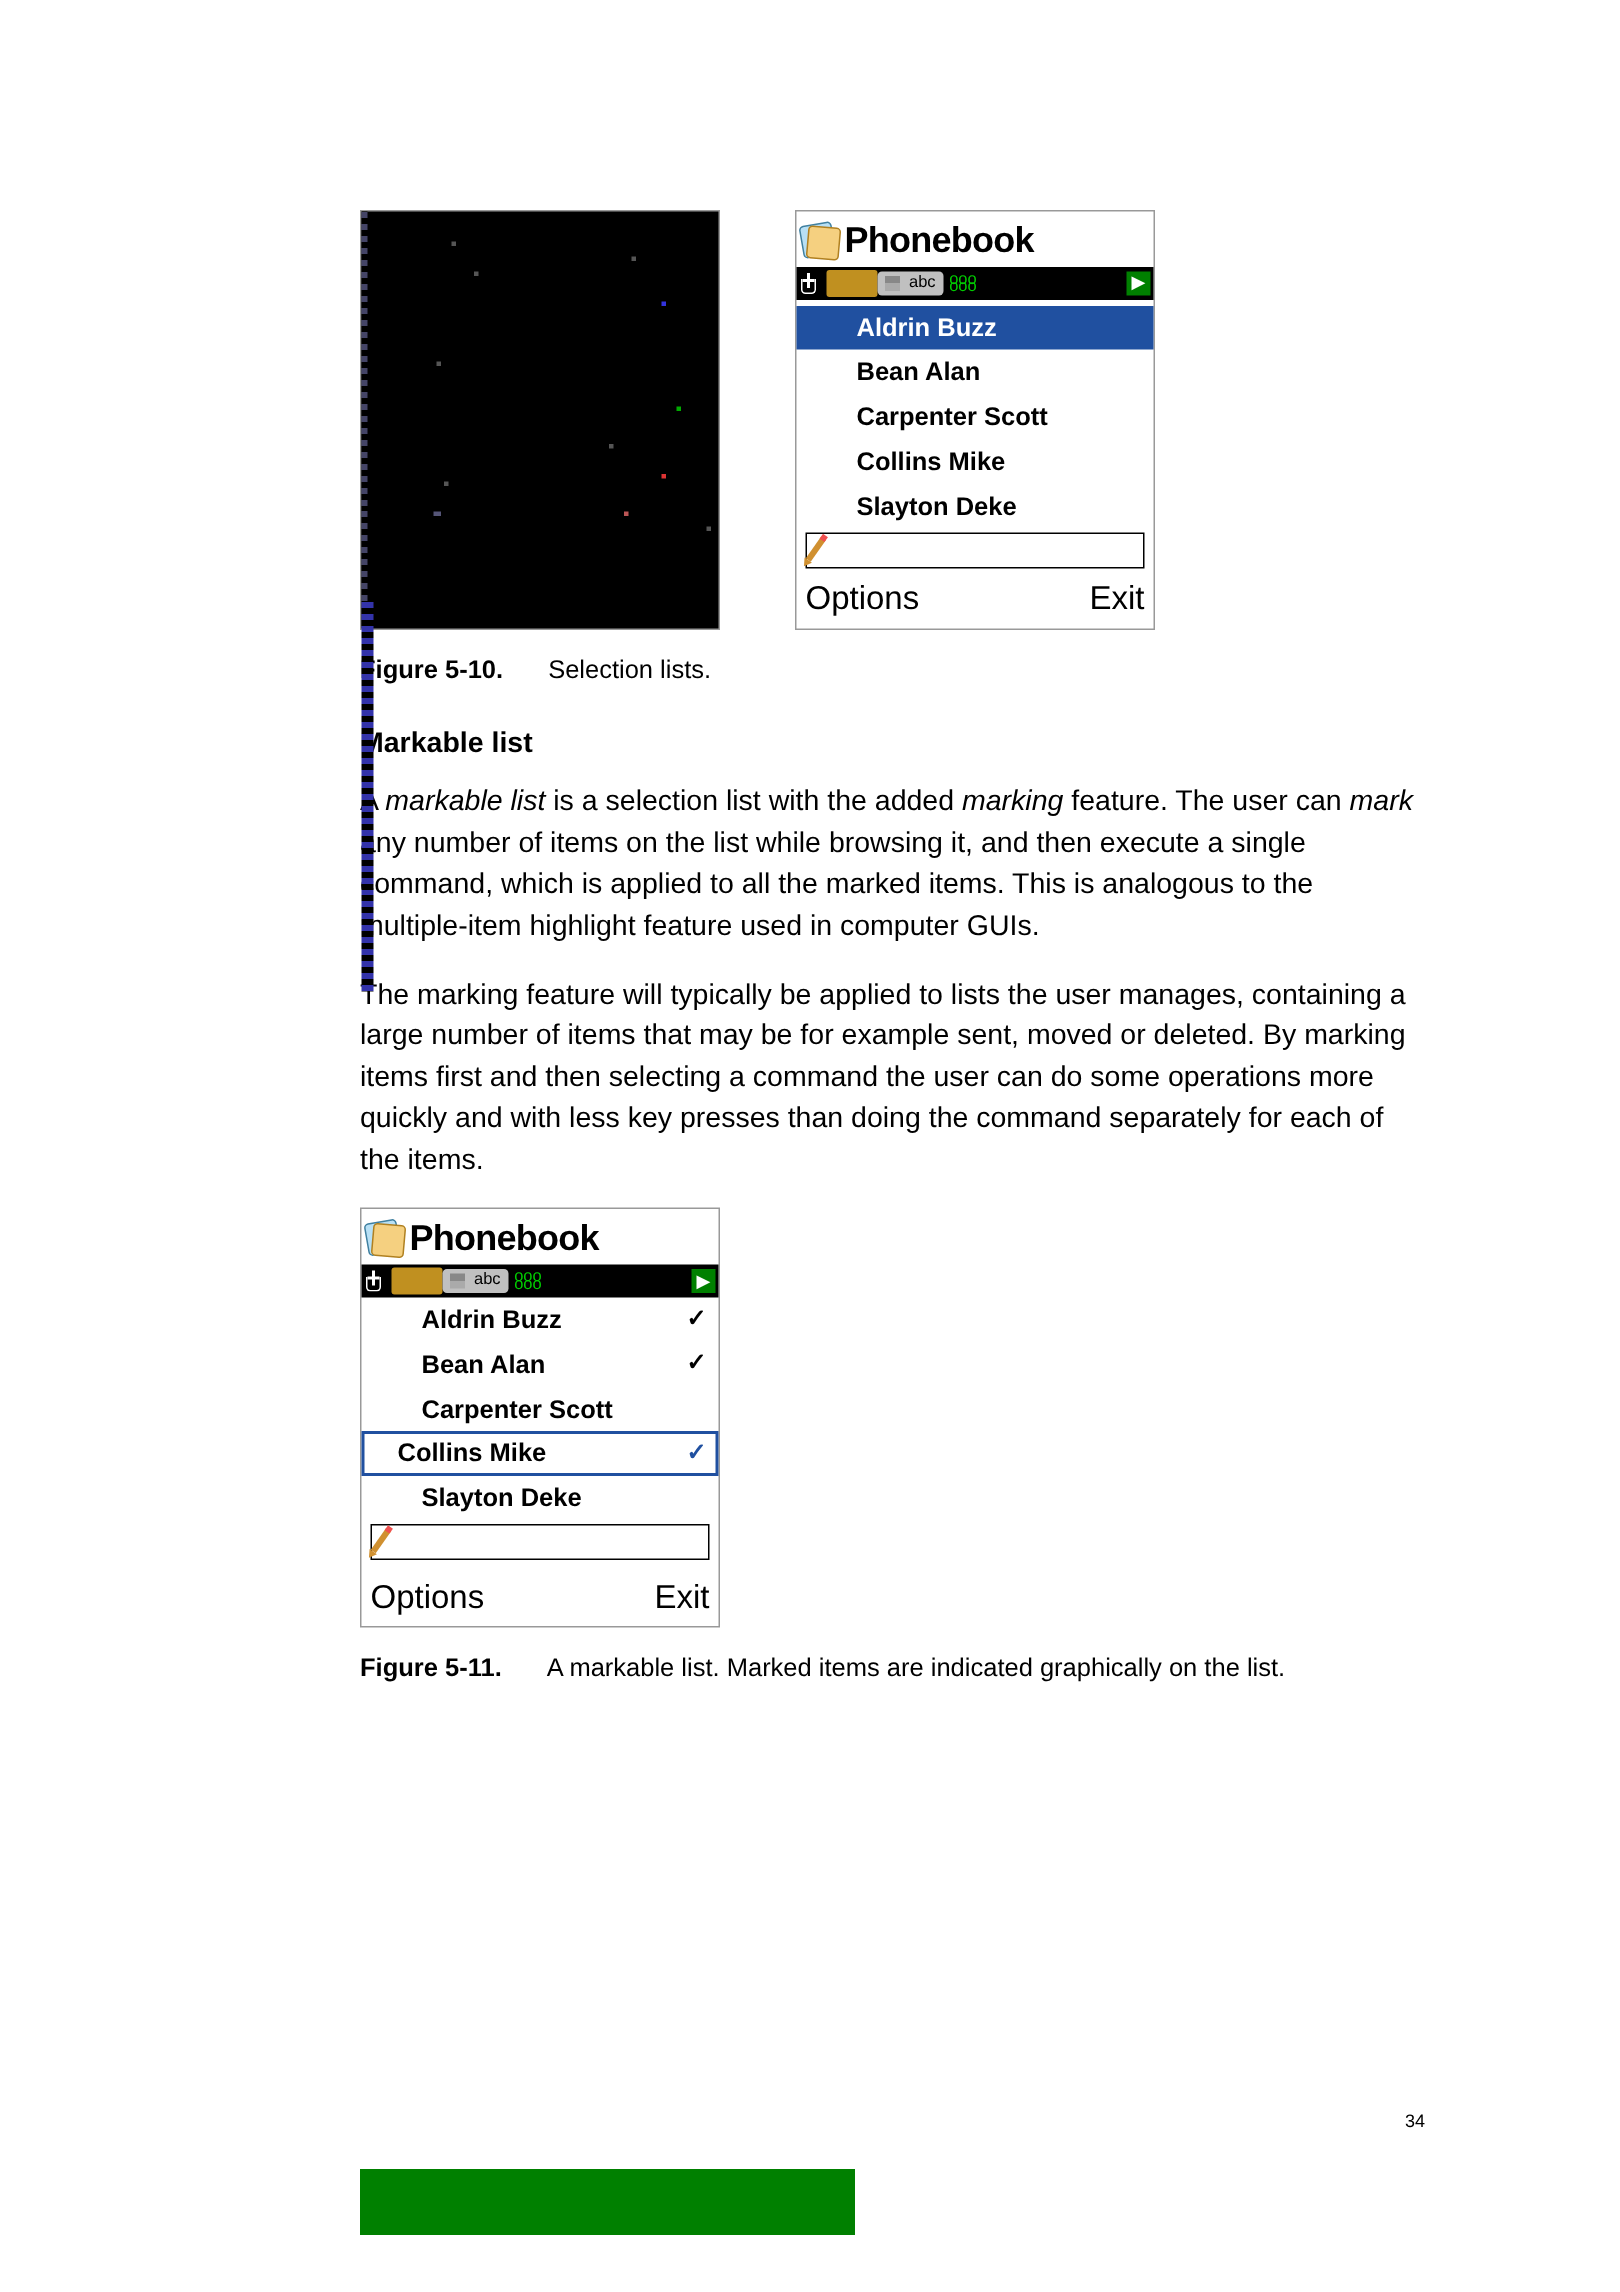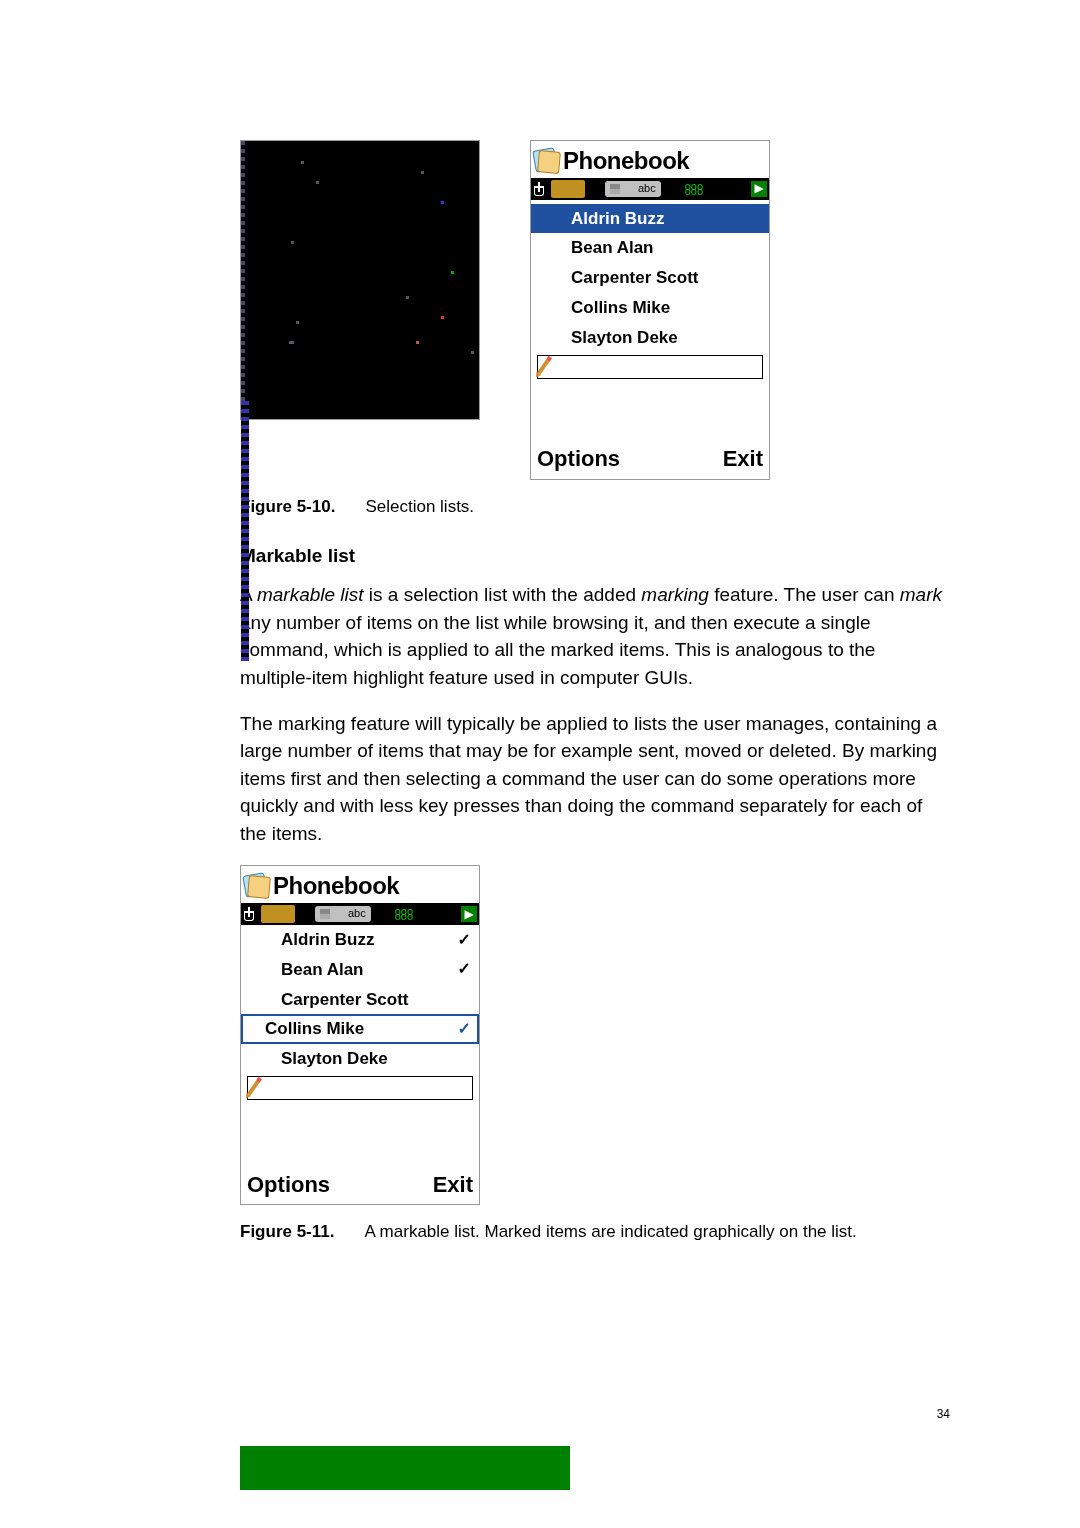--- a/index.html
+++ b/index.html
@@ -26,21 +26,21 @@
       background: #000;
       position: relative;
       border: 1px solid #999;
     }
     .dark-col1 { left: 90px; top: 10px; width: 4px; height: 260px; background: repeating-linear-gradient(0deg, #446 0, #446 4px, #000 4px, #000 8px); }
     .dark-col2 { left: 130px; top: 10px; width: 8px; height: 260px; background: repeating-linear-gradient(0deg, #33a 0, #33a 4px, #000 4px, #000 8px); }
     .dark-dot { position: absolute; width: 3px; height: 3px; background: #555; }
     
     .phone-screen {
       width: 240px;
-      height: 340px;
+      height: 280px;
       background: #fff;
       border: 1px solid #999;
       display: flex;
       flex-direction: column;
       font-family: "Arial Black", Arial, sans-serif;
     }
     .phone-title-row {
       display: flex;
       align-items: center;
       padding: 3px 2px 0 2px;
@@ -80,24 +80,24 @@
       width: 34px;
       height: 18px;
       border-radius: 2px;
     }
     .tab-abc {
       background: #c0c0c0;
       color: #000;
       font-size: 11px;
       padding: 1px 5px;
       border-radius: 3px;
-      margin: 0 20px;
-      display: flex;
-      align-items: center;
-      gap: 18px;
+      margin: 0 0;
+      display: flex;
+      align-items: center;
+      gap: 6px;
       height: 16px;
     }
     .tab-abc-icon { width: 10px; height: 10px; background: linear-gradient(to bottom, #888 50%, #aaa 50%); }
     .tab-grid {
       color: #0c0;
       font-size: 11px;
       padding: 1px 4px;
       display: flex;
       flex-direction: column;
       line-height: 5px;
@@ -163,21 +163,21 @@
       position: absolute;
       left: 8px;
       top: 0;
     }
     .pencil::before { content: ""; position: absolute; width: 0; height: 0; border-left: 3px solid transparent; border-right: 3px solid transparent; border-top: 5px solid #d09030; left: -1px; bottom: -5px; }
     .pencil::after { content: ""; position: absolute; width: 4px; height: 4px; background: #f05050; left: 0; top: -2px; }
     .phone-softkeys {
       display: flex;
       justify-content: space-between;
       padding: 2px 6px 4px 6px;
-      font-weight: bold;
+      font-weight: normal;
       font-size: 22px;
       font-family: "Arial Narrow", Arial, sans-serif;
     }
     
     .figure-caption {
       font-size: 17px;
       margin-bottom: 24px;
     }
     .figure-caption b {
       font-weight: bold;

